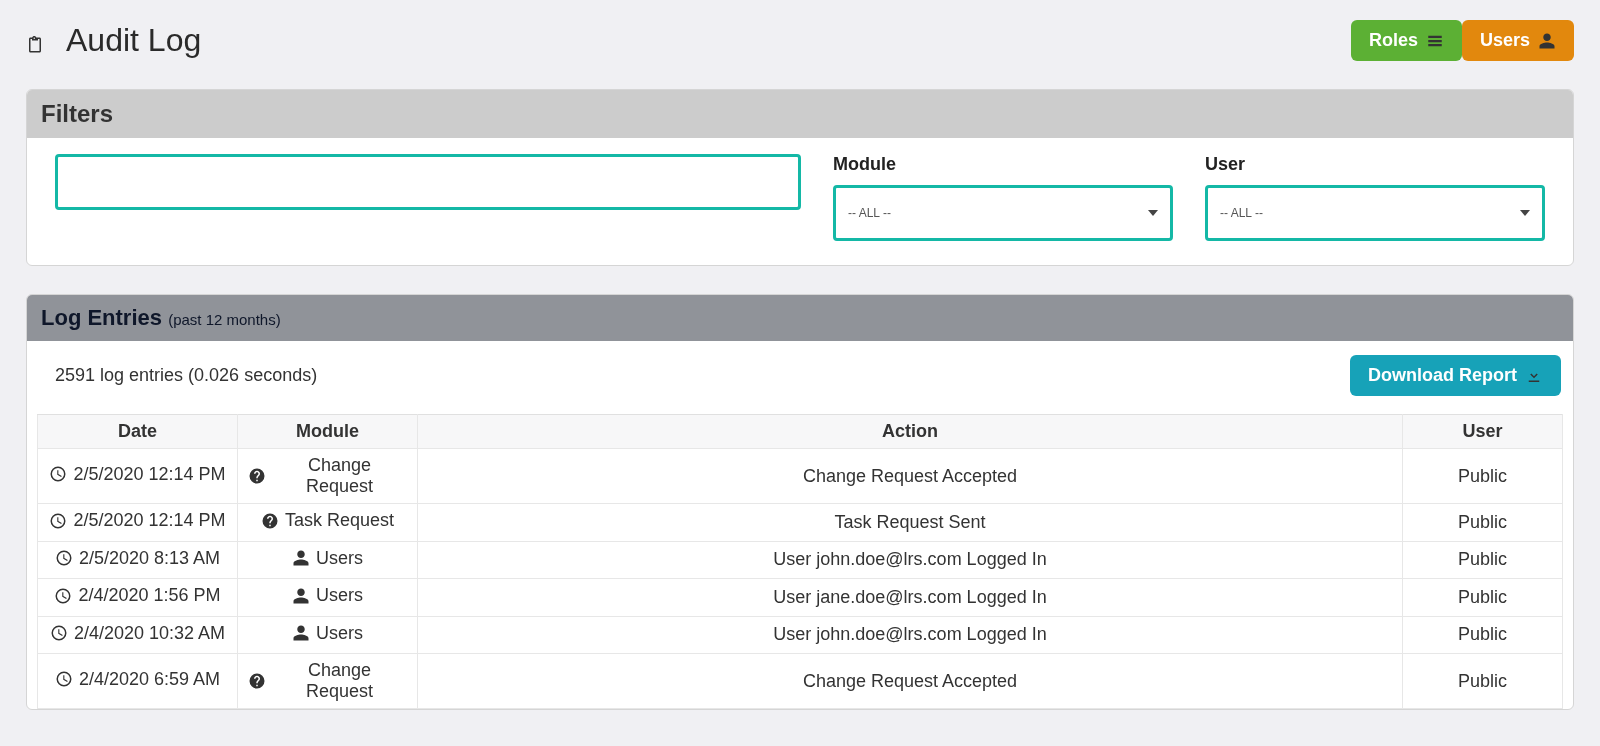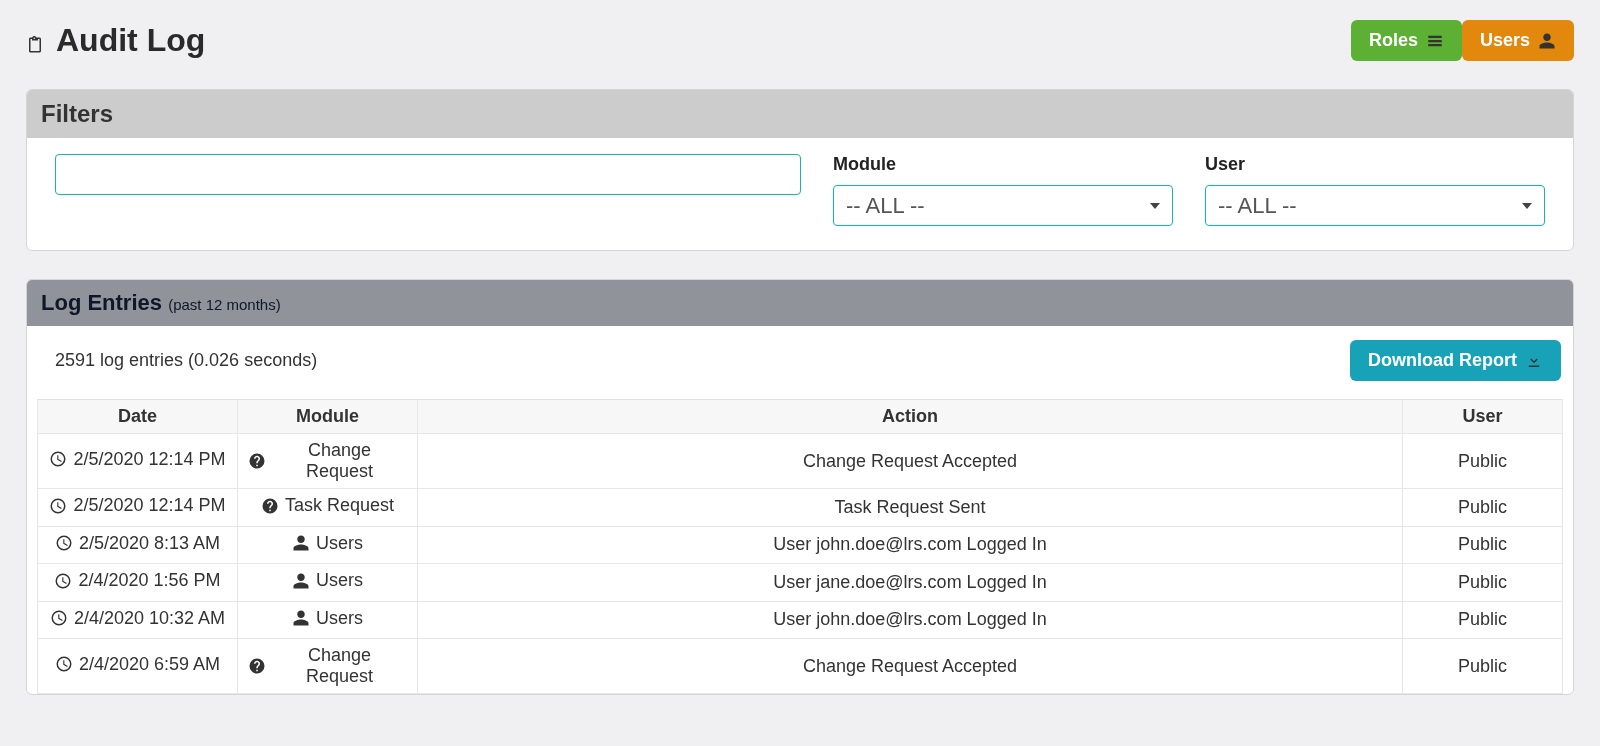--- a/index.html
+++ b/index.html
@@ -13,23 +13,23 @@
   .header-row {
     display: flex;
     align-items: center;
     justify-content: space-between;
     margin-bottom: 28px;
   }
   .page-title {
     display: flex;
     align-items: center;
     font-size: 32px;
-    font-weight: 700;
+    font-weight: 400;
     color: #2a2a2a;
-    gap: 12px;
+    gap: 22px;
   }
   .btn-group { display: flex; gap: 0; }
   .btn {
     border: none;
     border-radius: 6px;
     padding: 10px 18px;
     font-size: 18px;
     font-weight: 600;
     color: #fff;
     cursor: pointer;
@@ -76,25 +76,25 @@
   }
   .field label {
     display: block;
     font-weight: 600;
     font-size: 18px;
     margin-bottom: 10px;
     color: #222;
   }
   .field input[type=text], .field .select {
     width: 100%;
-    height: 41px;
-    border: 1px solid #14b8a6;
+    height: 56px;
+    border: 3px solid #14b8a6;
     border-radius: 4px;
     padding: 0 12px;
-    font-size: 22px;
+    font-size: 12px;
     background: #fff;
   }
   .field .select {
     display: flex;
     align-items: center;
     justify-content: space-between;
     cursor: pointer;
     color: #555;
   }
   .caret-down {

